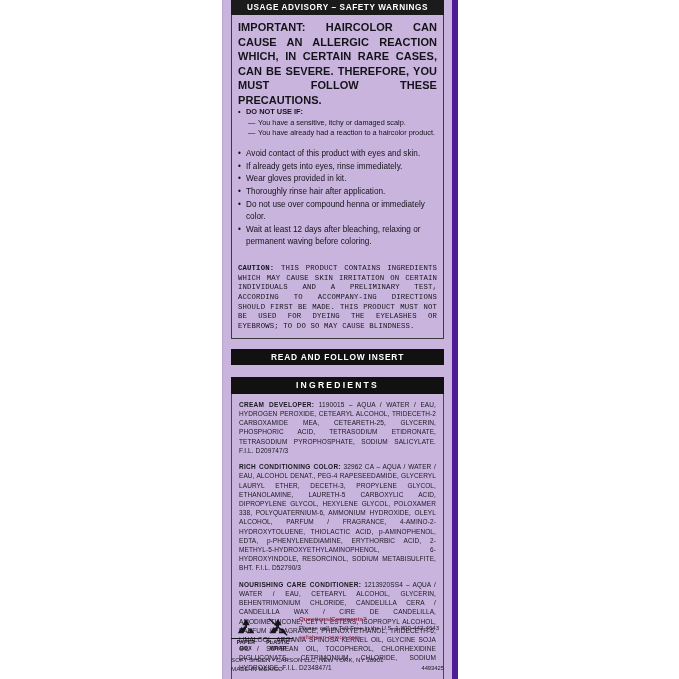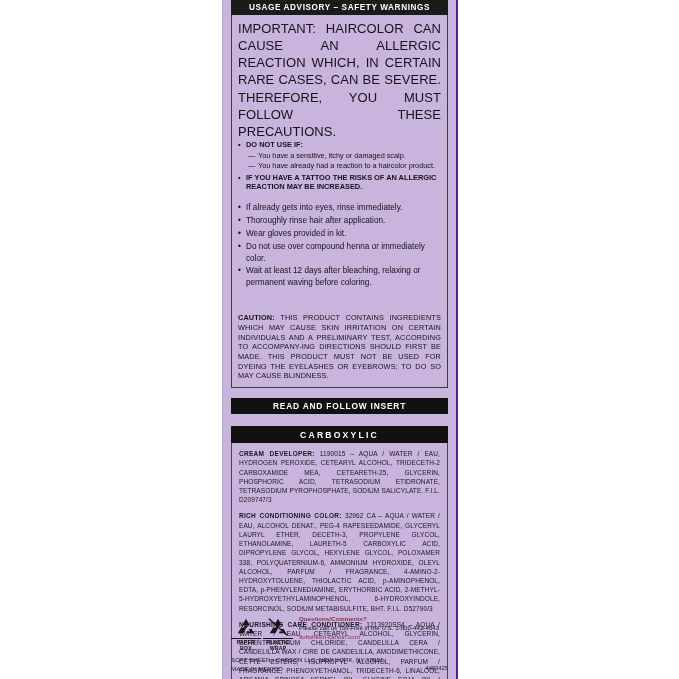--- a/index.html
+++ b/index.html
@@ -20,21 +20,21 @@
     background: #ffffff;
   }
   .panel {
     position: absolute;
     left: 222px;
     top: 0px;
     width: 236px;
     height: 679px;
     background: #c8b4dc;
     border-left: 1px solid #b9a3d0;
-    border-right: 2px solid #4c1d95;
+    border-right: 6px solid #4c1d95;
     box-sizing: border-box;
     padding: 0 8px;
   }
   .inner {
     position: relative;
     width: 100%;
     height: 100%;
   }
   .bar {
     background: #1b1b1b;
@@ -48,23 +48,23 @@
     line-height: 1.1;
   }
   .warnbox {
     border: 1px solid #3a3a3a;
     border-top: none;
     padding: 5px 6px 6px 6px;
     box-sizing: border-box;
   }
   .wtext {
     color: #15131a;
-    font-size: 13px;
+    font-size: 11px;
     line-height: 1.32;
-    font-weight: normal;
+    font-weight: bold;
     letter-spacing: 0.05px;
     text-align: justify;
   }
   .bullets {
   }
   .bl {
     position: relative;
     padding-left: 8px;
     font-size: 7.4px;
     font-weight: bold;
@@ -103,26 +103,27 @@
     color: #15131a;
     margin-bottom: 1px;
   }
   .pl:before {
     content: "\2022";
     position: absolute;
     left: 0;
     top: 0;
   }
   .caution {
-    margin-top: 24px;
+    margin-top: 16px;
     font-size: 7.3px;
     line-height: 1.33;
     color: #15131a;
     text-align: justify;
     letter-spacing: 0.15px;
+    font-family: Liberation Mono, monospace;
   }
   .caution b { font-weight: bold; }
   .readbar {
     margin-top: 10px;
     background: #111111;
     color: #ffffff;
     text-align: center;
     font-size: 8.4px;
     font-weight: bold;
     letter-spacing: 0.8px;
@@ -221,39 +222,39 @@
 
       <div class="warnbox">
         <div class="wtext">IMPORTANT: HAIRCOLOR CAN CAUSE AN ALLERGIC REACTION WHICH, IN CERTAIN RARE CASES, CAN BE SEVERE. THEREFORE, YOU MUST FOLLOW THESE PRECAUTIONS.</div>
 
         <div class="bullets">
           <div class="bl">
             <span>DO NOT USE IF:</span>
             <div class="sub">You have a sensitive, itchy or damaged scalp.</div>
             <div class="sub">You have already had a reaction to a haircolor product.</div>
           </div>
-          <div class="bl">IF YOU HAVE A TATTOO THE RISKS OF AN ALLERGIC REACTION MAY BE INCREASED.</div>
         </div>
 
         <div class="plainlist">
+          <div class="pl">Avoid contact of this product with eyes and skin.</div>
           <div class="pl">If already gets into eyes, rinse immediately.</div>
+          <div class="pl">Wear gloves provided in kit.</div>
           <div class="pl">Thoroughly rinse hair after application.</div>
-          <div class="pl">Wear gloves provided in kit.</div>
           <div class="pl">Do not use over compound henna or immediately color.</div>
           <div class="pl">Wait at least 12 days after bleaching, relaxing or permanent waving before coloring.</div>
         </div>
 
         <div class="caution">
           <b>CAUTION:</b><span> THIS PRODUCT CONTAINS INGREDIENTS WHICH MAY CAUSE SKIN IRRITATION ON CERTAIN INDIVIDUALS AND A PRELIMINARY TEST, ACCORDING TO ACCOMPANY-ING DIRECTIONS SHOULD FIRST BE MADE. THIS PRODUCT MUST NOT BE USED FOR DYEING THE EYELASHES OR EYEBROWS; TO DO SO MAY CAUSE BLINDNESS.</span>
         </div>
       </div>
 
       <div class="readbar">READ AND FOLLOW INSERT</div>
 
-      <div class="ingbar">CARBOXYLIC</div>
+      <div class="ingbar">INGREDIENTS</div>
 
       <div class="ingbox">
         <div class="ing">
           <b>CREAM DEVELOPER:</b><span> 1190015 – AQUA / WATER / EAU, HYDROGEN PEROXIDE, CETEARYL ALCOHOL, TRIDECETH-2 CARBOXAMIDE MEA, CETEARETH-25, GLYCERIN, PHOSPHORIC ACID, TETRASODIUM ETIDRONATE, TETRASODIUM PYROPHOSPHATE, SODIUM SALICYLATE. F.I.L. D209747/3</span>
         </div>
         <div class="ing">
           <b>RICH CONDITIONING COLOR:</b><span> 32962 CA – AQUA / WATER / EAU, ALCOHOL DENAT., PEG-4 RAPESEEDAMIDE, GLYCERYL LAURYL ETHER, DECETH-3, PROPYLENE GLYCOL, ETHANOLAMINE, LAURETH-5 CARBOXYLIC ACID, DIPROPYLENE GLYCOL, HEXYLENE GLYCOL, POLOXAMER 338, POLYQUATERNIUM-6, AMMONIUM HYDROXIDE, OLEYL ALCOHOL, PARFUM / FRAGRANCE, 4-AMINO-2-HYDROXYTOLUENE, THIOLACTIC ACID, p-AMINOPHENOL, EDTA, p-PHENYLENEDIAMINE, ERYTHORBIC ACID, 2-METHYL-5-HYDROXYETHYLAMINOPHENOL, 6-HYDROXYINDOLE, RESORCINOL, SODIUM METABISULFITE, BHT. F.I.L. D52790/3</span>
         </div>
         <div class="ing">
           <b>NOURISHING CARE CONDITIONER:</b><span> 1213920SS4 – AQUA / WATER / EAU, CETEARYL ALCOHOL, GLYCERIN, BEHENTRIMONIUM CHLORIDE, CANDELILLA CERA / CANDELILLA WAX / CIRE DE CANDELILLA, AMODIMETHICONE, CETYL ESTERS, ISOPROPYL ALCOHOL, PARFUM / FRAGRANCE, PHENOXYETHANOL, TRIDECETH-6, LINALOOL, ARGANIA SPINOSA KERNEL OIL, GLYCINE SOJA OIL / SOYBEAN OIL, TOCOPHEROL, CHLORHEXIDINE DIGLUCONATE, CETRIMONIUM CHLORIDE, SODIUM HYDROXIDE. F.I.L. D234847/1</span>

